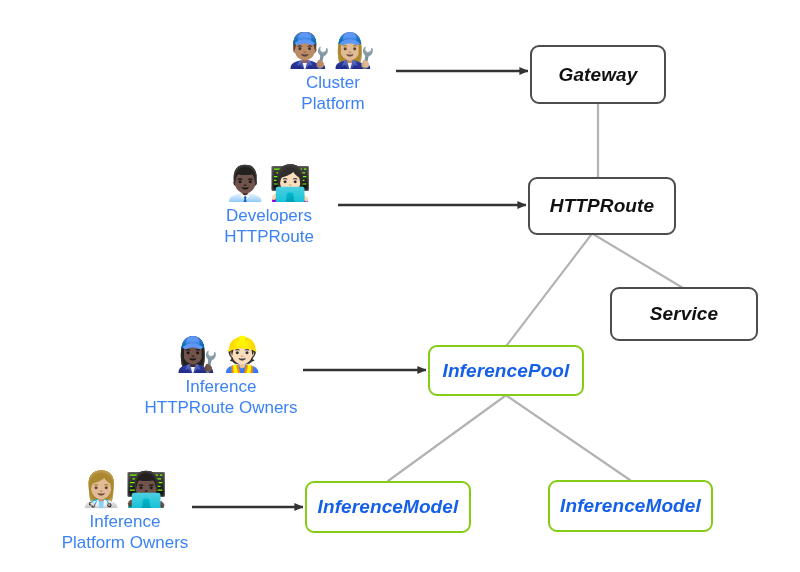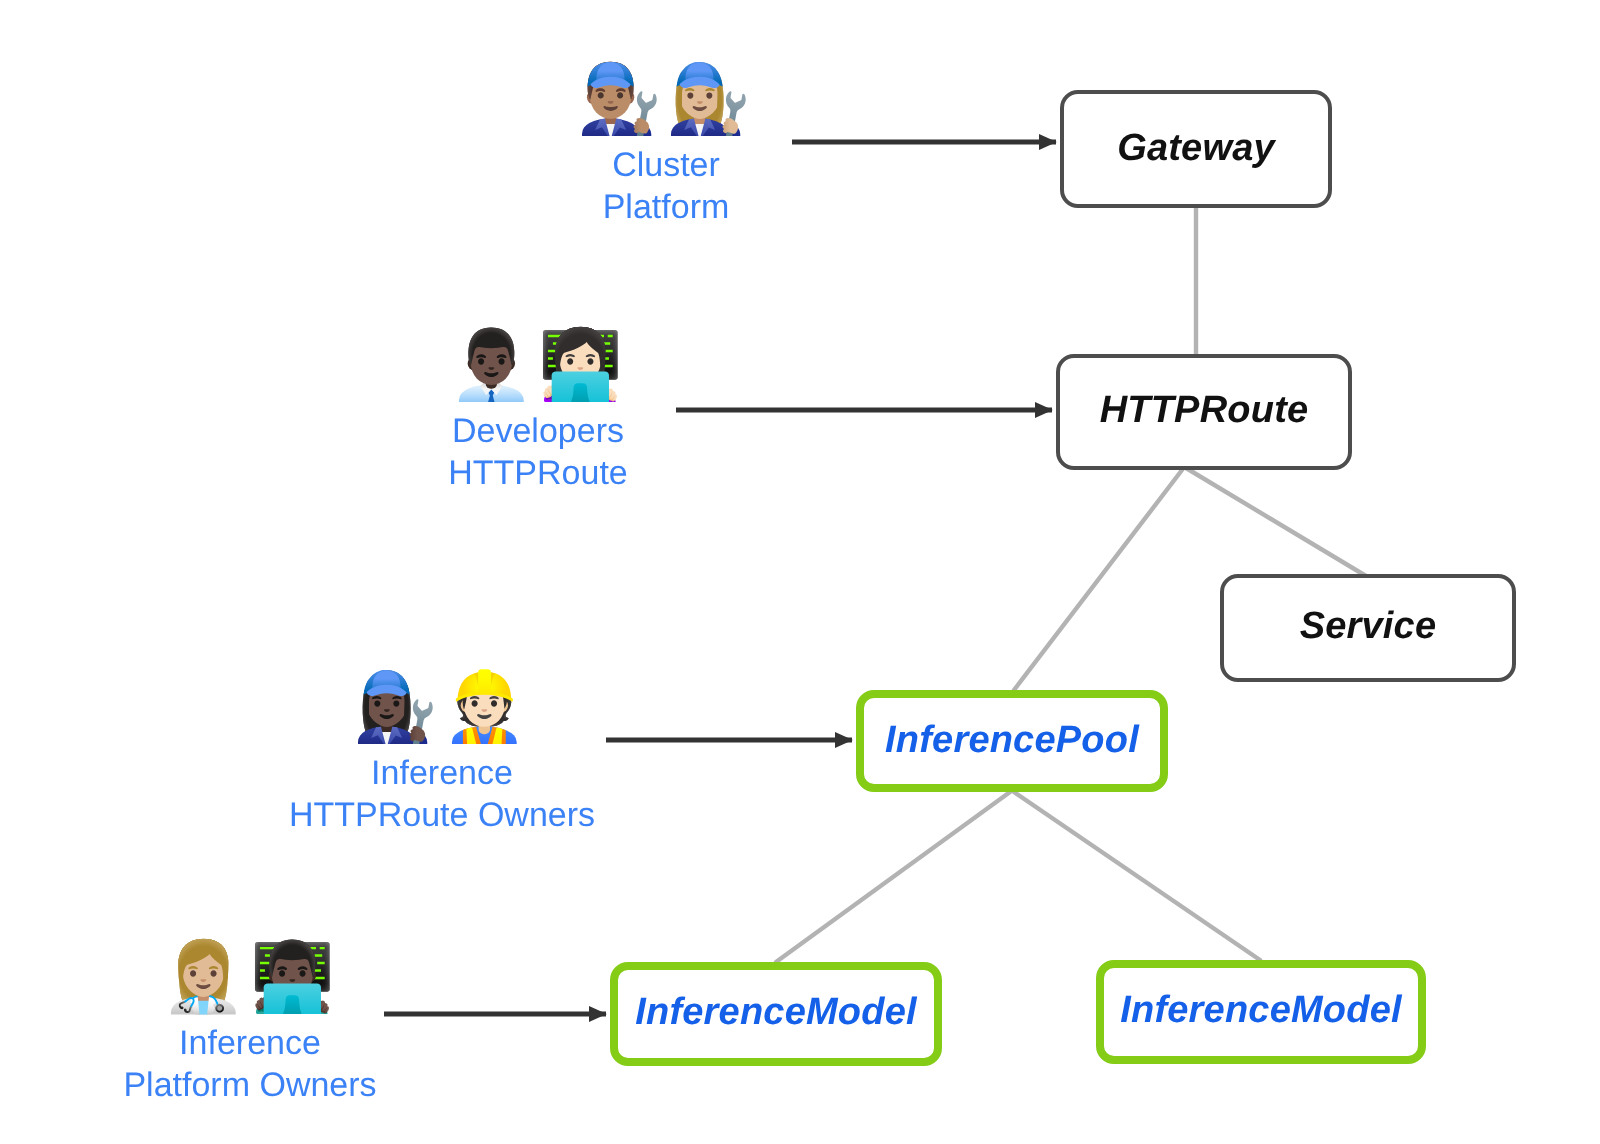--- a/index.html
+++ b/index.html
@@ -40,21 +40,21 @@
     letter-spacing: 0.1px;
     z-index: 3;
     font-style: italic;
   }
   .node.dark {
     border: 2px solid #4d4d4d;
     color: #111111;
     font-size: 19px;
   }
   .node.blue {
-    border: 4px solid #84cc16;
+    border: 2px solid #84cc16;
     color: #1560e8;
     font-size: 19px;
   }
 
   #node-gateway      { left: 530px; top: 45px;  width: 136px; height: 59px; }
   #node-httproute    { left: 528px; top: 177px; width: 148px; height: 58px; }
   #node-service      { left: 610px; top: 287px; width: 148px; height: 54px; }
   #node-inferencepool{ left: 428px; top: 345px; width: 156px; height: 51px; }
   #node-model-left   { left: 305px; top: 481px; width: 166px; height: 52px; }
   #node-model-right  { left: 548px; top: 480px; width: 165px; height: 52px; }

